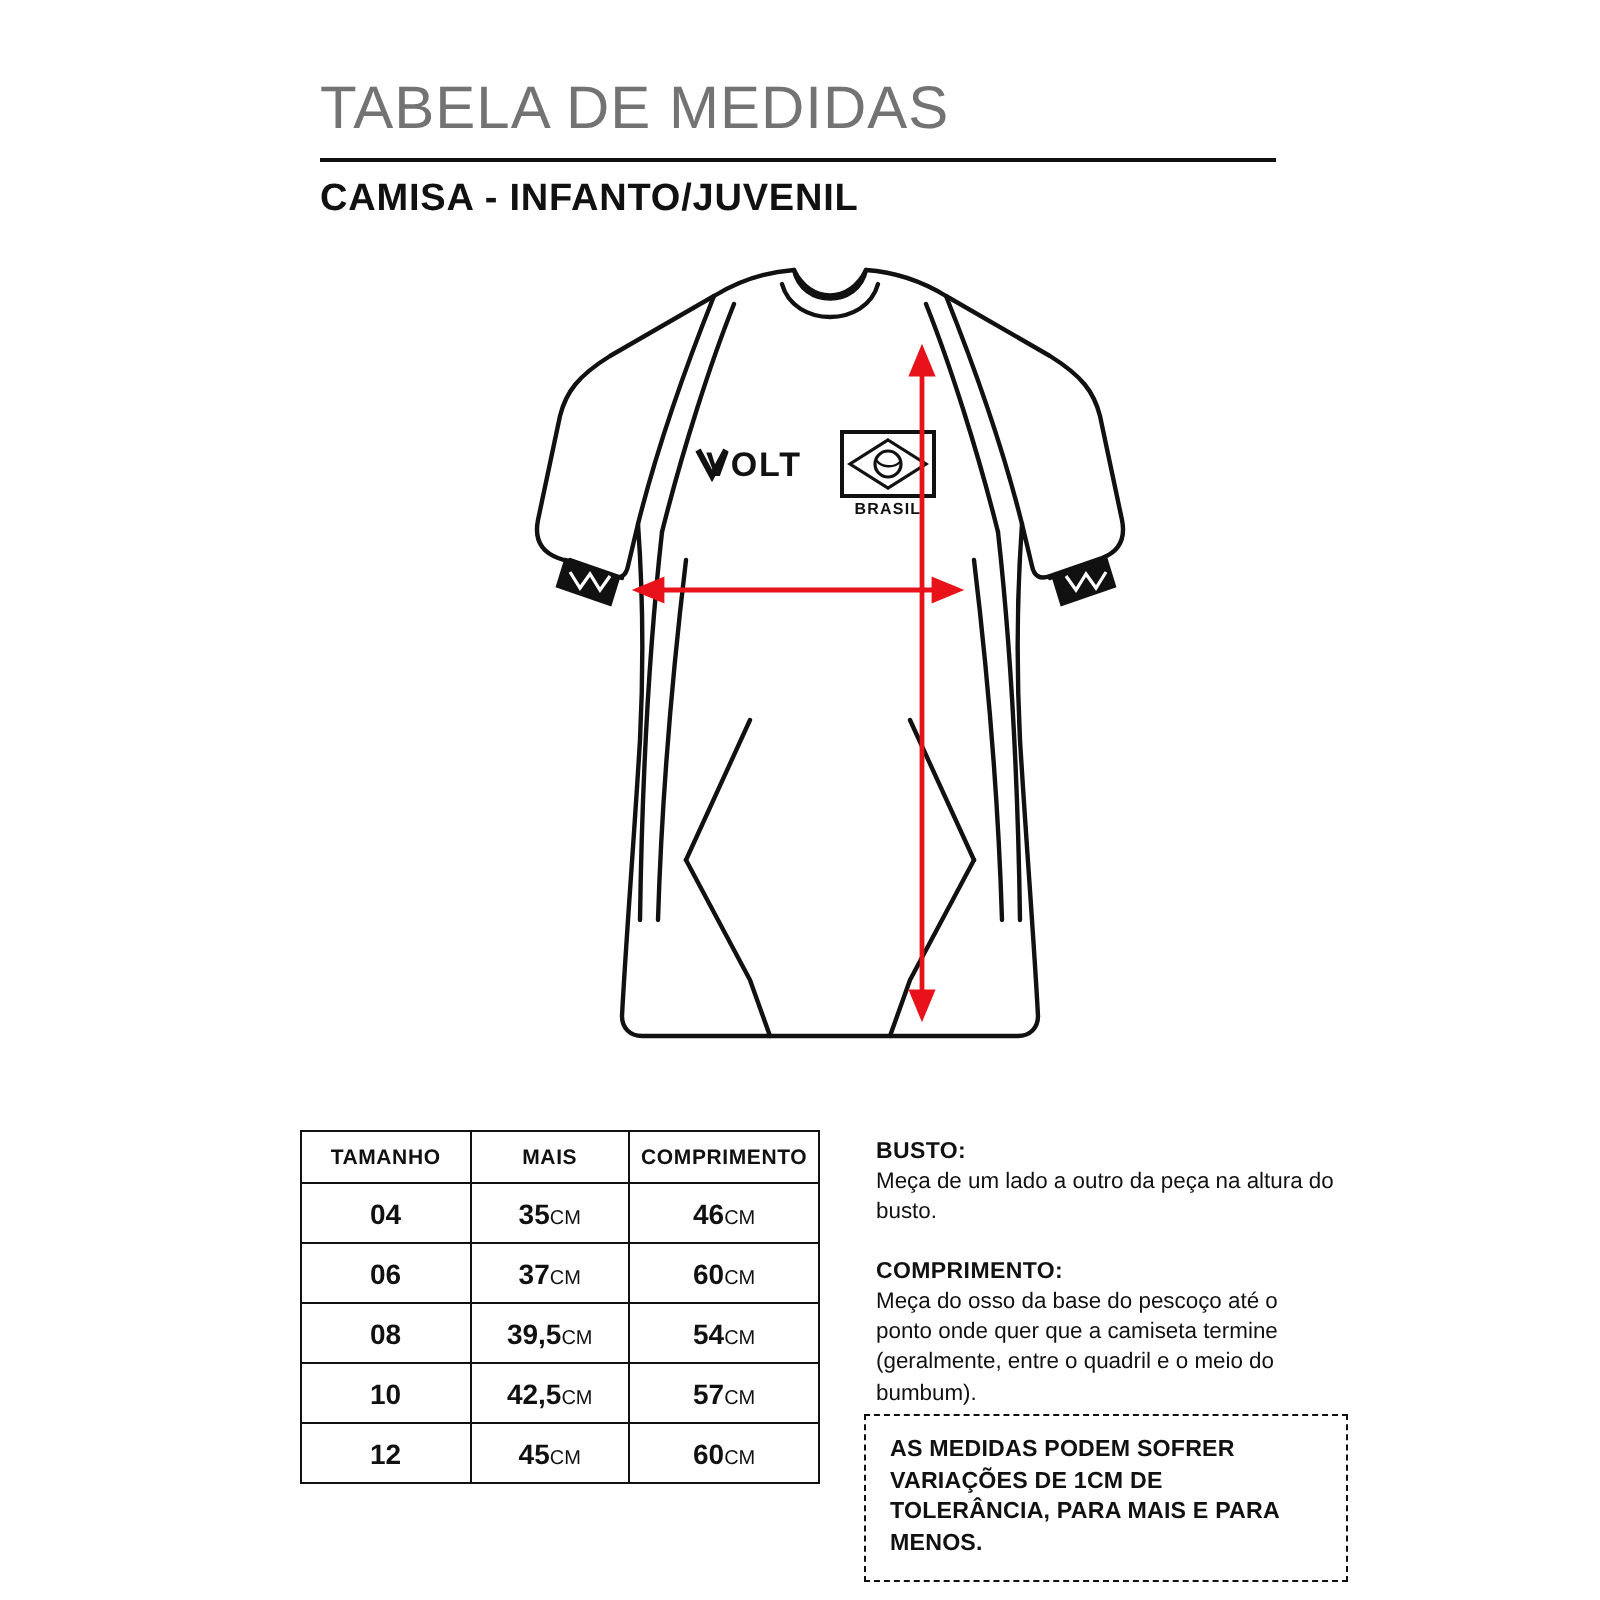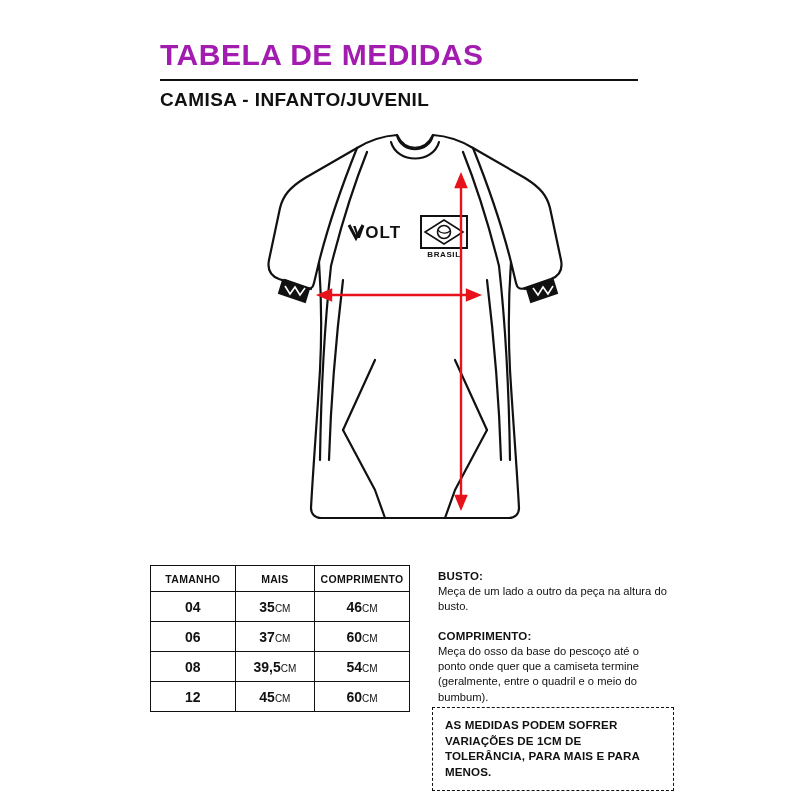--- a/index.html
+++ b/index.html
@@ -18,23 +18,23 @@
   }
 
   
   .header {
     position: absolute;
     left: 160px; top: 38px;
     width: 480px;
   }
   .title {
     font-size: 30px;
-    font-weight: bold;
+    font-weight: normal;
     letter-spacing: 0.5px;
-    color: #a21caf;
+    color: #737373;
     margin: 0 0 8px 0;
     line-height: 1.1;
   }
   .rule {
     width: 478px;
     height: 2px;
     background: #111111;
     margin: 4px 0 8px 0;
   }
   .subtitle {
@@ -226,20 +226,25 @@
           <td>06</td>
           <td><span>37</span><span class="unit">CM</span></td>
           <td><span>60</span><span class="unit">CM</span></td>
         </tr>
         <tr>
           <td>08</td>
           <td><span>39,5</span><span class="unit">CM</span></td>
           <td><span>54</span><span class="unit">CM</span></td>
         </tr>
         <tr>
+          <td>10</td>
+          <td><span>42,5</span><span class="unit">CM</span></td>
+          <td><span>57</span><span class="unit">CM</span></td>
+        </tr>
+        <tr>
           <td>12</td>
           <td><span>45</span><span class="unit">CM</span></td>
           <td><span>60</span><span class="unit">CM</span></td>
         </tr>
       </tbody>
     </table>
   </div>
 
   <div class="notes">
     <p class="note-head">BUSTO:</p>

